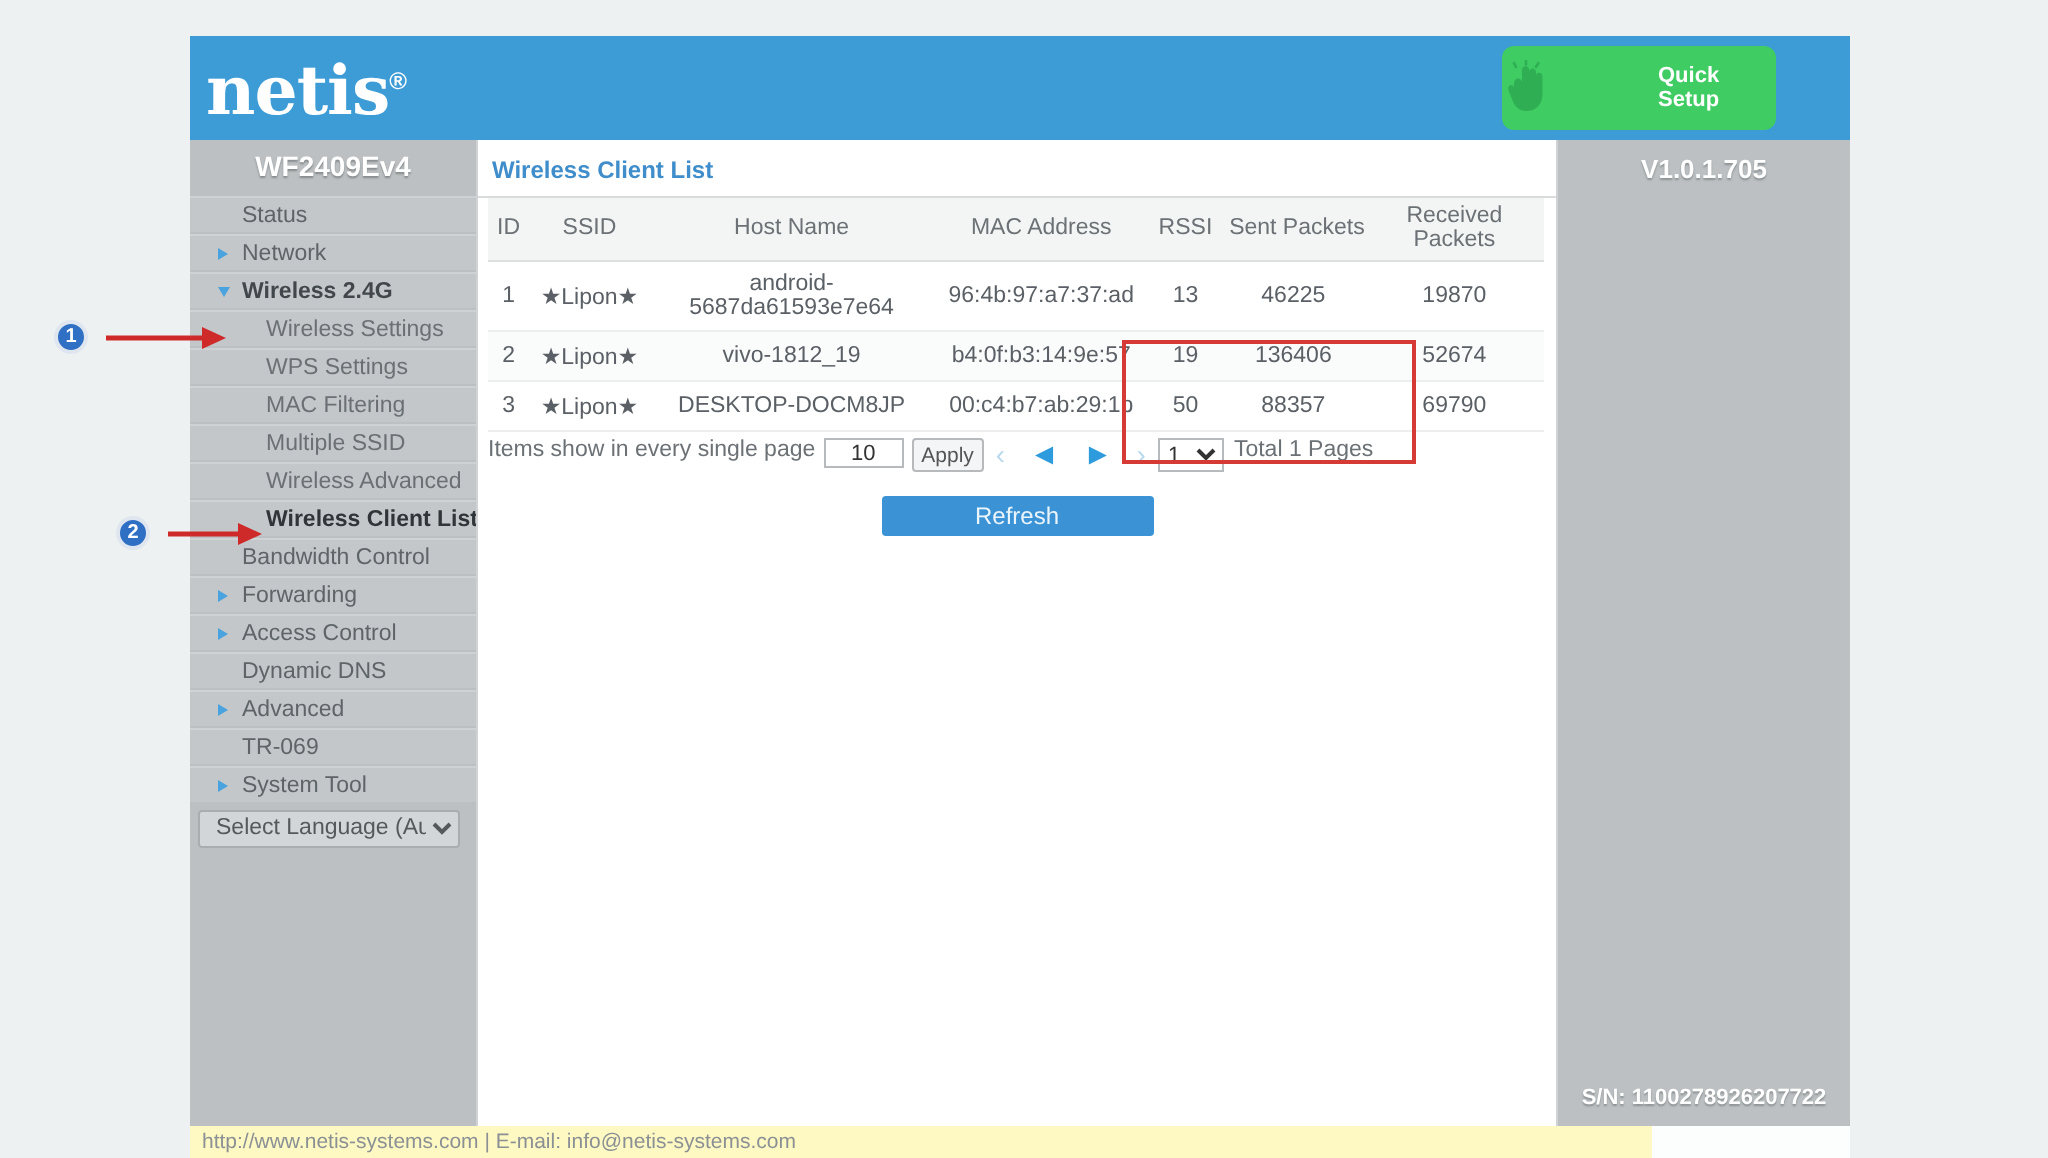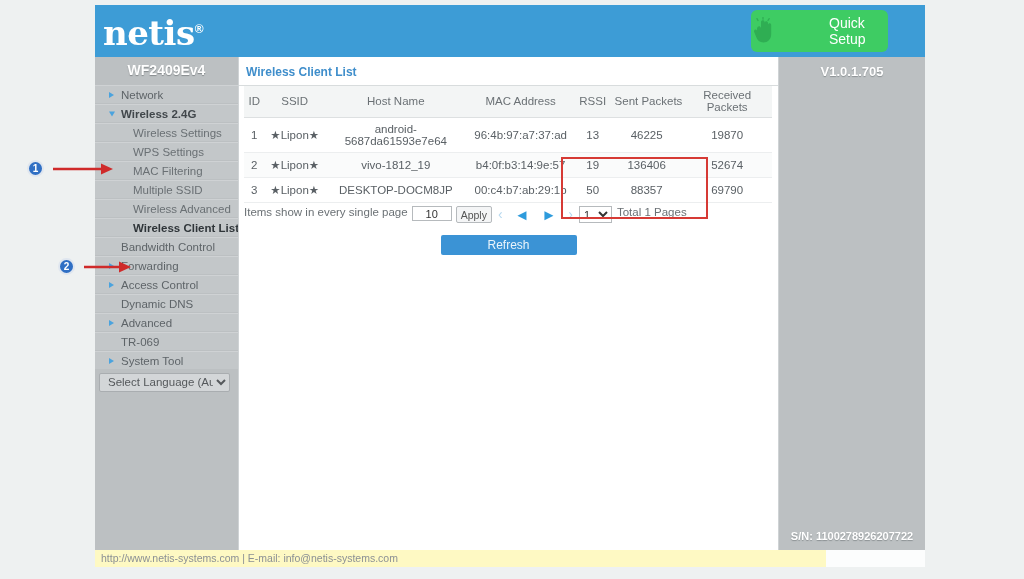--- a/index.html
+++ b/index.html
@@ -6,21 +6,21 @@
   html, body {
     width: 1024px; height: 579px;
     background: #eef1f1;
     font-family: "Liberation Sans", sans-serif;
     overflow: hidden;
   }
   #root { position: relative; width: 1024px; height: 579px; }
 
   
   .page {
-    position: absolute; left: 95px; top: 5px;
+    position: absolute; left: 95px; top: 18px;
     width: 830px; height: 562px;
     background: #fcfdfd;
   }
 
   
   .topbar {
     position: absolute; left: 0; top: 0;
     width: 830px; height: 52px;
     background: #3d9cd6;
   }
@@ -39,21 +39,21 @@
   .quick-setup {
     position: absolute; right: 37px; top: 5px;
     width: 137px; height: 42px;
     background: #3ecc63;
     border-radius: 6px;
     display: flex; align-items: center; justify-content: center;
     cursor: pointer;
   }
   .quick-setup .qs-icon { margin-right: 4px; display:flex; align-items:center; }
   .quick-setup .qs-label {
-    color: #ffffff; font-size: 14px; font-weight: normal; margin-left: 48px;
+    color: #ffffff; font-size: 11px; font-weight: bold; margin-left: 48px;
   }
 
   
   .sidebar {
     position: absolute; left: 0; top: 52px;
     width: 143px; height: 493px;
     background: #bcc0c2;
   }
   .model {
     height: 26px; line-height: 26px;
@@ -263,20 +263,23 @@
           </svg>
         </span>
         <span class="qs-label">Quick Setup</span>
       </div>
     </div>
 
     <div class="sidebar">
       <div class="model">WF2409Ev4</div>
 
       <div class="menu">
+        <div class="m-item lvl1">
+          <span>Status</span>
+        </div>
         <div class="m-item lvl1">
           <span class="caret right"></span>
           <span>Network</span>
         </div>
         <div class="m-item lvl1 open">
           <span class="caret down"></span>
           <span>Wireless 2.4G</span>
         </div>
         <div class="m-item sub">
           <span>Wireless Settings</span>

